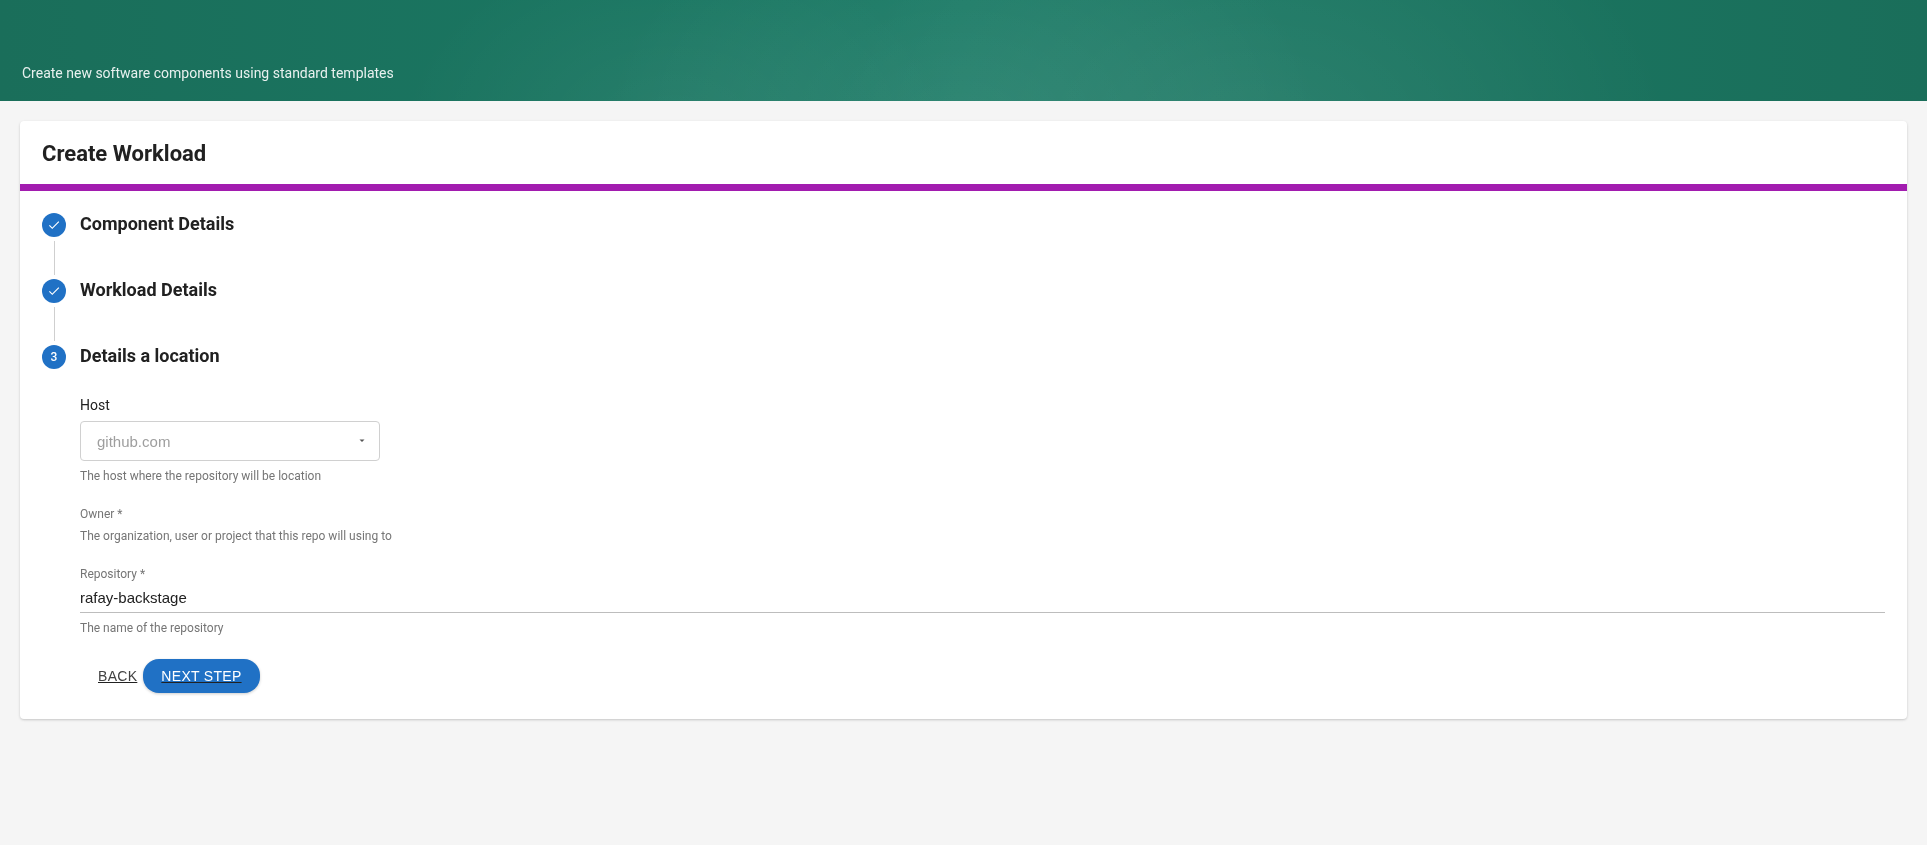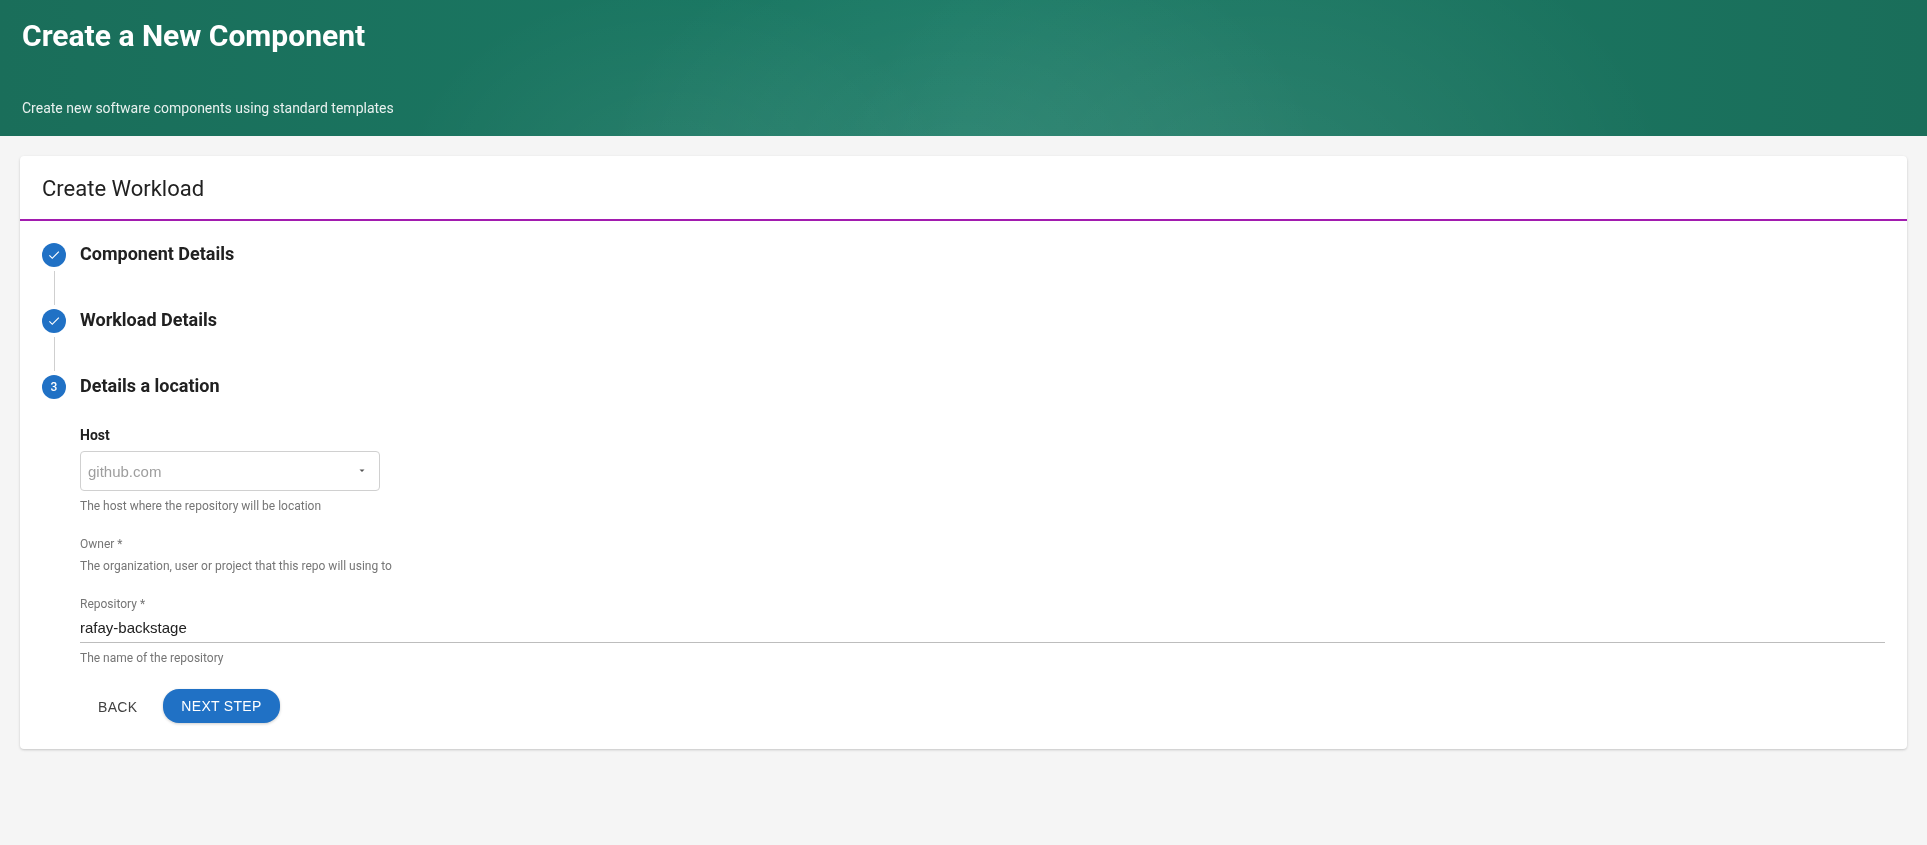--- a/index.html
+++ b/index.html
@@ -30,23 +30,23 @@
   }
   .card {
     background: #fff;
     margin: 20px;
     border-radius: 4px;
     box-shadow: 0 1px 3px rgba(0,0,0,0.12), 0 1px 2px rgba(0,0,0,0.08);
     overflow: hidden;
   }
   .card-title {
     font-size: 22px;
-    font-weight: 400;
+    font-weight: 700;
     padding: 20px 22px 18px;
-    border-bottom: 2px solid #a21caf;
+    border-bottom: 7px solid #a21caf;
   }
   .stepper {
     padding: 22px 22px 26px;
   }
   .step {
     position: relative;
   }
   .step-header {
     display: flex;
     gap: 14px;
@@ -86,40 +86,40 @@
   }
   .step-content {
     padding-left: 38px;
     padding-top: 28px;
   }
   .field {
     margin-bottom: 24px;
   }
   .field-label {
     font-size: 14px;
-    font-weight: 700;
+    font-weight: 400;
     margin-bottom: 8px;
     display: block;
   }
   .field-label-small {
     font-size: 12px;
     color: #757575;
     margin-bottom: 2px;
     display: block;
   }
   .select-wrap {
     position: relative;
     width: 300px;
   }
   .select {
     width: 100%;
     height: 40px;
     border: 1px solid #d0d0d0;
     border-radius: 4px;
-    padding: 0 36px 0 7px;
+    padding: 0 36px 0 16px;
     font-size: 15px;
     background: #fff;
     appearance: none;
     color: #9e9e9e;
     cursor: pointer;
   }
   .select-chevron {
     position: absolute;
     right: 12px;
     top: 50%;
@@ -144,24 +144,25 @@
     font-size: 15px;
     background: transparent;
     outline: none;
     color: #212121;
   }
   .field-underline {
     max-width: 100%;
   }
   .actions {
     display: flex;
-    gap: 20px;
-    align-items: flex-end;
+    gap: 0;
+    align-items: center;
     margin-top: 10px;
     padding-left: 12px;
+    text-decoration: underline;
   }
   .btn-text {
     background: none;
     border: none;
     font-size: 14px;
     font-weight: 500;
     color: #424242;
     cursor: pointer;
     padding: 8px 6px;
     text-transform: uppercase;
@@ -178,21 +179,20 @@
     cursor: pointer;
     text-transform: uppercase;
     letter-spacing: 0.3px;
     box-shadow: 0 1px 3px rgba(0,0,0,0.2);
   }
 </style>
 </head>
 <body>
 
 <div class="header">
-  <h1>Create a New Component</h1>
   <p>Create new software components using standard templates</p>
 </div>
 
 <div class="card">
   <div class="card-title">Create Workload</div>
 
   <div class="stepper">
 
     <div class="step">
       <div class="step-header">

